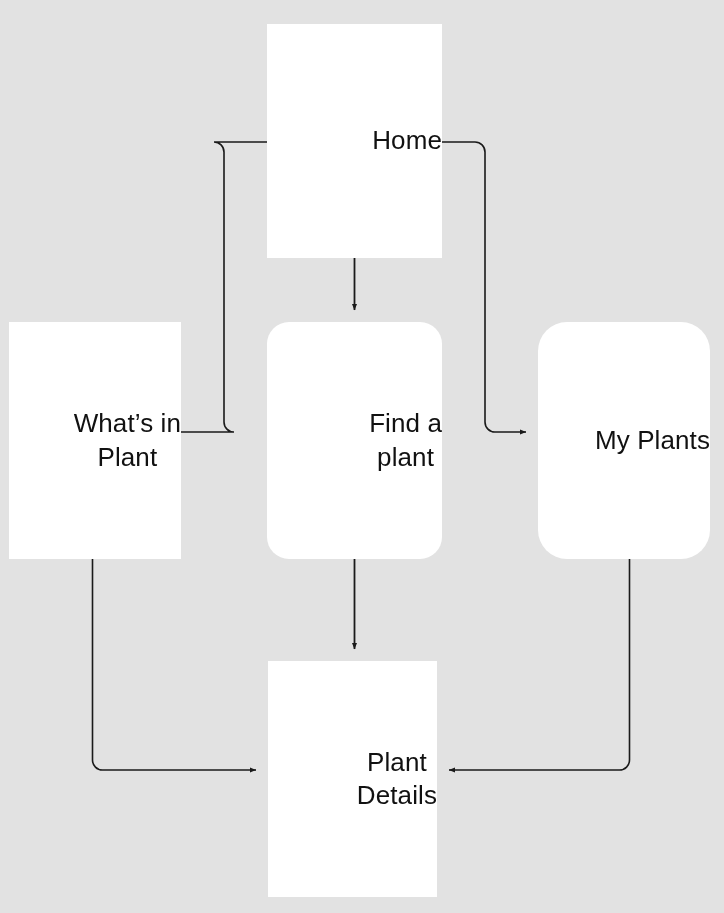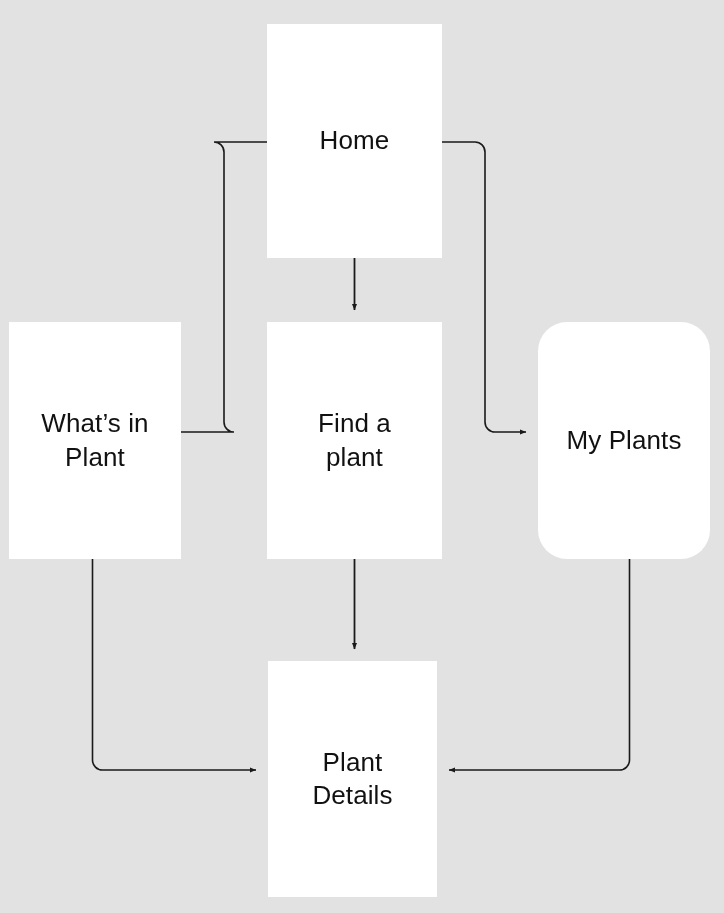--- a/index.html
+++ b/index.html
@@ -24,37 +24,37 @@
     top: 0;
     width: 724px;
     height: 913px;
     pointer-events: none;
   }
   .node {
     position: absolute;
     background: #ffffff;
     display: flex;
     align-items: center;
-    justify-content: center;
+    justify-content: flex-end;
     text-align: center;
     color: #111111;
     font-size: 26px;
     line-height: 1.28;
     letter-spacing: 0.1px;
     font-weight: 400;
     box-sizing: border-box;
   }
   .node-label {
     display: block;
     white-space: pre-line;
   }
   
   #node-home       { left: 267px; top: 24px;  width: 175px; height: 234px; }
   #node-season     { left: 9px;   top: 322px; width: 172px; height: 237px; }
-  #node-find       { left: 267px; top: 322px; width: 175px; height: 237px; }
+  #node-find       { left: 267px; top: 322px; width: 175px; height: 237px; border-radius: 22px; }
   #node-myplants   { left: 538px; top: 322px; width: 172px; height: 237px; border-radius: 29px; }
   #node-details    { left: 268px; top: 661px; width: 169px; height: 236px; }
 </style>
 </head>
 <body>
 
 <div id="diagram">
 
   <svg class="edges" viewBox="0 0 724 913" width="724" height="913" xmlns="http://www.w3.org/2000/svg">
     <defs>

